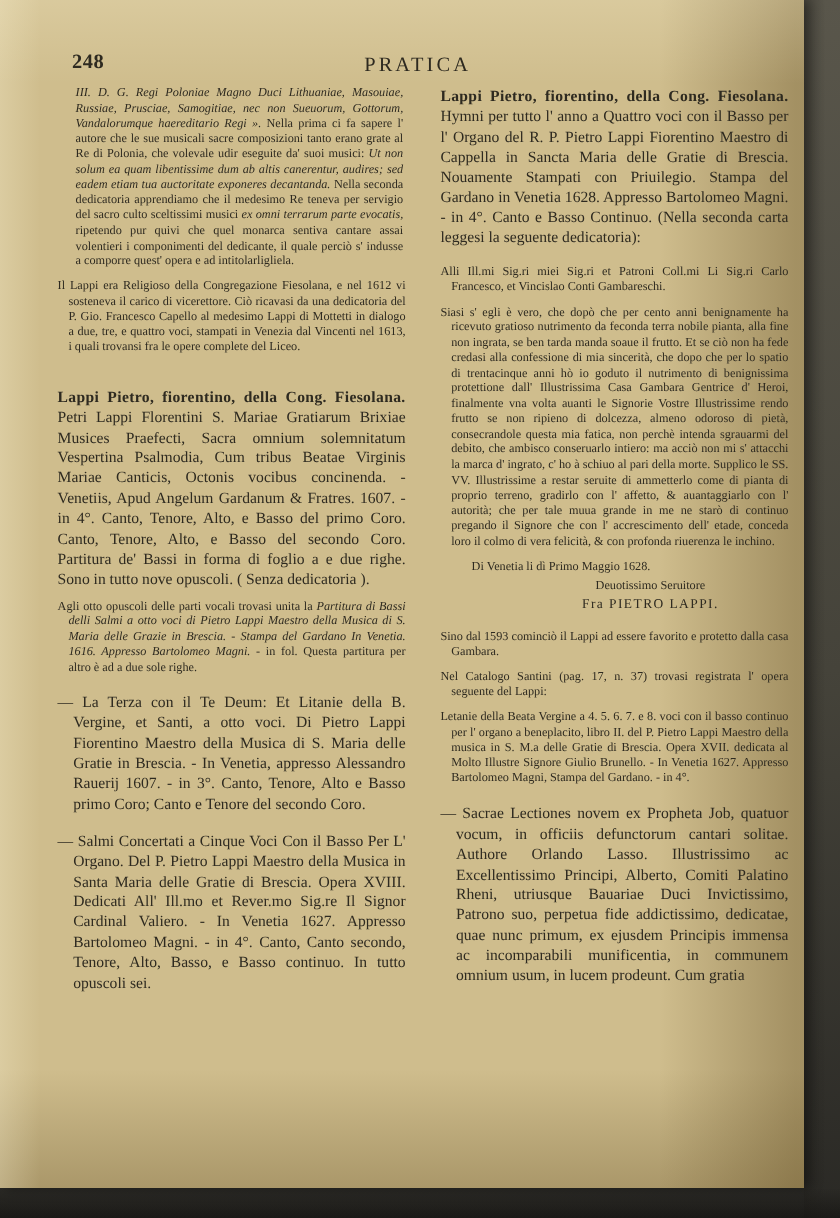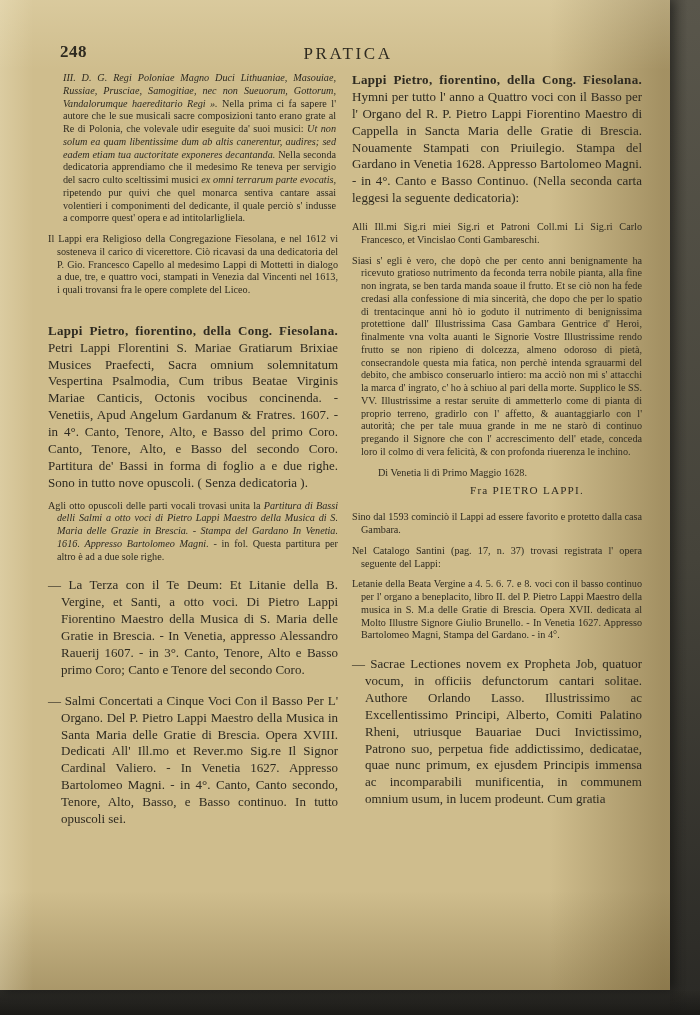--- a/index.html
+++ b/index.html
@@ -21,21 +21,21 @@
   }
   .edge-right{position:absolute;right:0;top:0;width:30px;height:100%;
     background:linear-gradient(90deg, rgba(30,28,24,.25), rgba(25,24,20,.0) 60%);}
   .edge-bottom{position:absolute;left:0;bottom:0;width:100%;height:25px;
     background:linear-gradient(180deg, rgba(20,19,16,0), rgba(15,14,12,.55));}
 
   .header{position:relative;height:26px;}
   .pagenum{position:absolute;left:12px;top:2px;font-weight:bold;font-size:17px;letter-spacing:.5px;}
   .running-title{position:absolute;left:0;right:0;top:4px;text-align:center;font-size:17px;letter-spacing:2.6px;}
 
-  .cols{display:flex;gap:14px;margin-top:6px;}
+  .cols{display:flex;gap:29px;margin-top:6px;}
   .col{width:290px;flex:0 0 290px;text-align:justify;}
 
   p{margin:0 0 8px;}
   .small{font-size:10.2px;line-height:1.25;}
   .main{font-size:13px;line-height:1.3;}
   .it{font-style:italic;}
   .bold-lead{font-weight:bold;letter-spacing:.3px;}
   .quote{margin-left:15px;margin-right:2px;}
   .hang{padding-left:13px;text-indent:-13px;}
   .hang-sm{padding-left:9px;text-indent:-9px;}
@@ -83,20 +83,21 @@
         <p class="main">
           <span class="bold-lead">Lappi Pietro, fiorentino, della Cong. Fiesolana.</span><span> Hymni per tutto l' anno a Quattro voci con il Basso per l' Organo del R. P. Pietro Lappi Fiorentino Maestro di Cappella in Sancta Maria delle Gratie di Brescia. Nouamente Stampati con Priuilegio. Stampa del Gardano in Venetia 1628. Appresso Bartolomeo Magni. - in 4°. Canto e Basso Continuo. (Nella seconda carta leggesi la seguente dedicatoria):</span>
         </p>
 
         <p class="small hang-sm mt-med">Alli Ill.mi Sig.ri miei Sig.ri et Patroni Coll.mi Li Sig.ri Carlo Francesco, et Vincislao Conti Gambareschi.</p>
 
         <p class="small hang-sm">Siasi s' egli è vero, che dopò che per cento anni benignamente ha ricevuto gratioso nutrimento da feconda terra nobile pianta, alla fine non ingrata, se ben tarda manda soaue il frutto. Et se ciò non ha fede credasi alla confessione di mia sincerità, che dopo che per lo spatio di trentacinque anni hò io goduto il nutrimento di benignissima protettione dall' Illustrissima Casa Gambara Gentrice d' Heroi, finalmente vna volta auanti le Signorie Vostre Illustrissime rendo frutto se non ripieno di dolcezza, almeno odoroso di pietà, consecrandole questa mia fatica, non perchè intenda sgrauarmi del debito, che ambisco conseruarlo intiero: ma acciò non mi s' attacchi la marca d' ingrato, c' ho à schiuo al pari della morte. Supplico le SS. VV. Illustrissime a restar seruite di ammetterlo come di pianta di proprio terreno, gradirlo con l' affetto, &amp; auantaggiarlo con l' autorità; che per tale muua grande in me ne starò di continuo pregando il Signore che con l' accrescimento dell' etade, conceda loro il colmo di vera felicità, &amp; con profonda riuerenza le inchino.</p>
 
         <p class="small dateline">Di Venetia li dì Primo Maggio 1628.</p>
 
+        <p class="small sig">Deuotissimo Seruitore</p>
         <p class="small sig sig-name">Fra PIETRO LAPPI.</p>
 
         <p class="small hang-sm mt-med">Sino dal 1593 cominciò il Lappi ad essere favorito e protetto dalla casa Gambara.</p>
 
         <p class="small hang-sm">Nel Catalogo Santini (pag. 17, n. 37) trovasi registrata l' opera seguente del Lappi:</p>
 
         <p class="small hang-sm">Letanie della Beata Vergine a 4. 5. 6. 7. e 8. voci con il basso continuo per l' organo a beneplacito, libro II. del P. Pietro Lappi Maestro della musica in S. M.a delle Gratie di Brescia. Opera XVII. dedicata al Molto Illustre Signore Giulio Brunello. - In Venetia 1627. Appresso Bartolomeo Magni, Stampa del Gardano. - in 4°.</p>
 
 
         <p class="main hang mt-med">— Sacrae Lectiones novem ex Propheta Job, quatuor vocum, in officiis defunctorum cantari solitae. Authore Orlando Lasso. Illustrissimo ac Excellentissimo Principi, Alberto, Comiti Palatino Rheni, utriusque Bauariae Duci Invictissimo, Patrono suo, perpetua fide addictissimo, dedicatae, quae nunc primum, ex ejusdem Principis immensa ac incomparabili munificentia, in communem omnium usum, in lucem prodeunt. Cum gratia</p>

